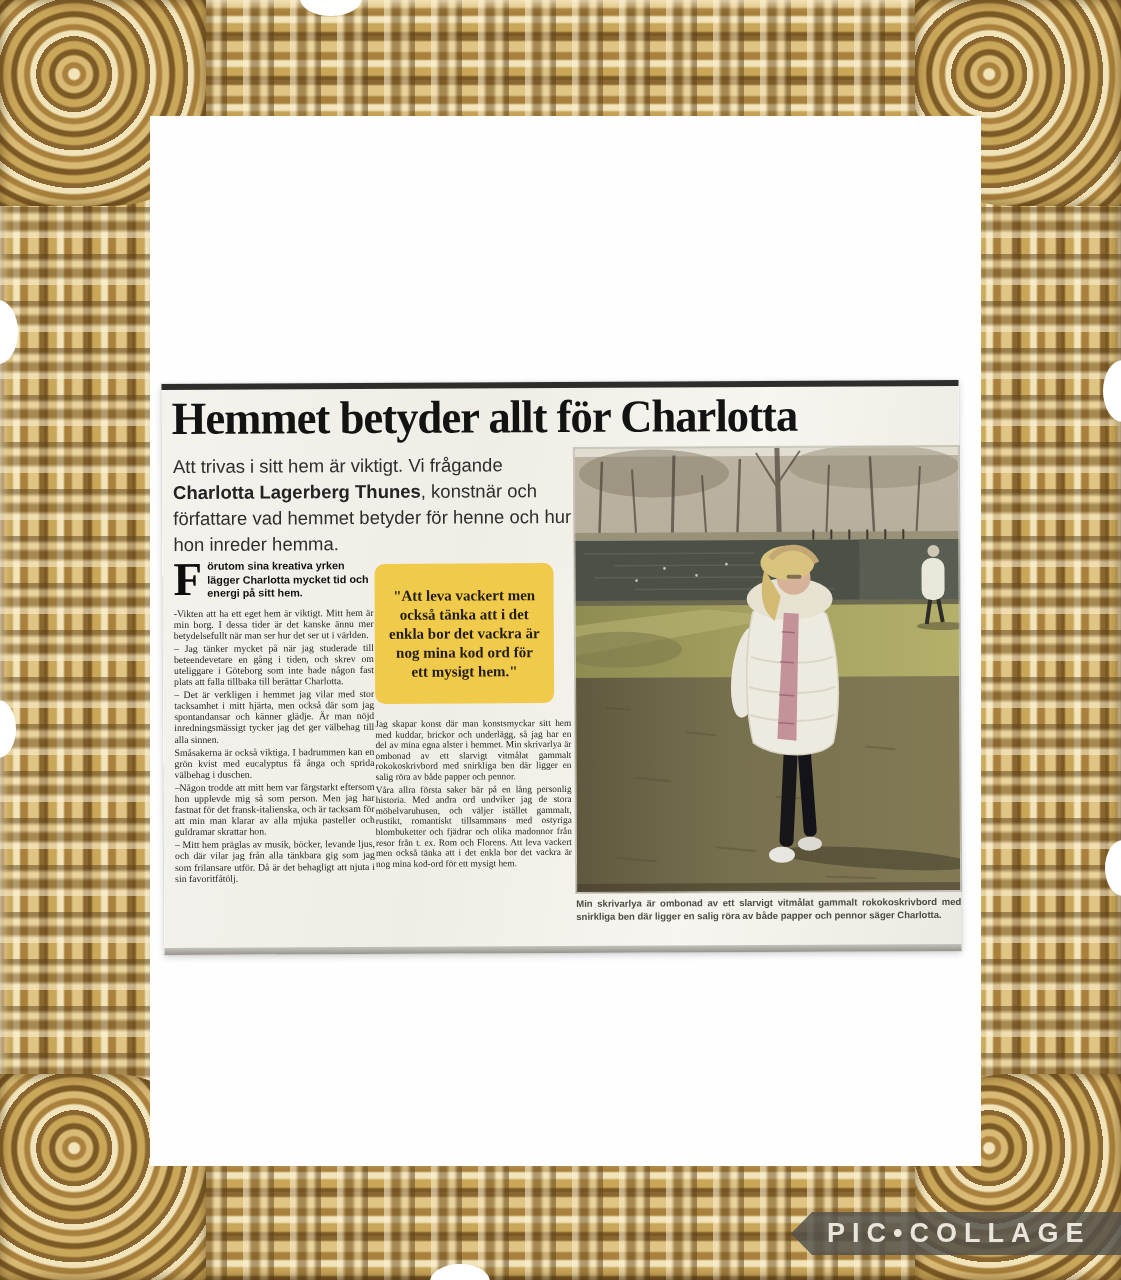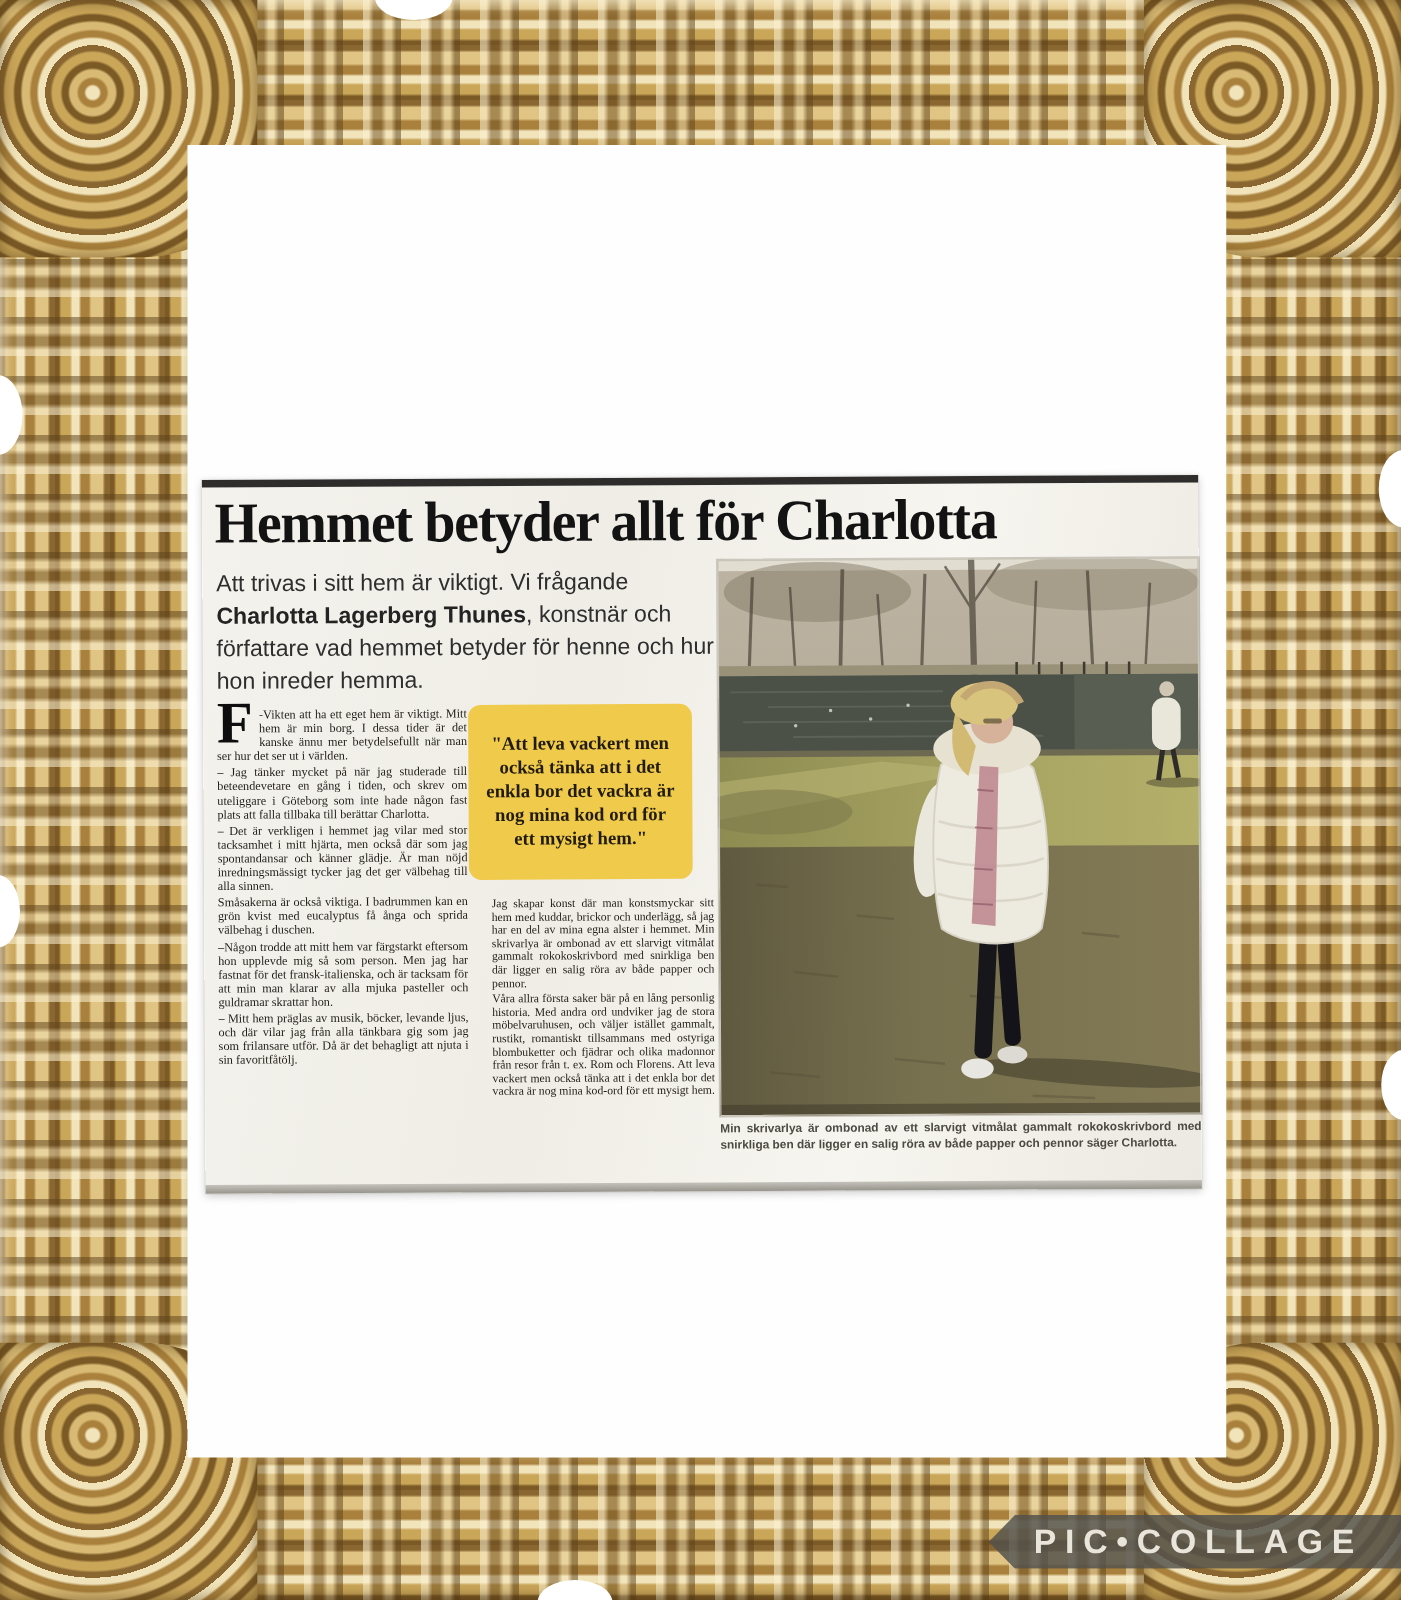--- a/index.html
+++ b/index.html
@@ -87,21 +87,21 @@
   .dropcap{float:left;font-family:"Liberation Serif",serif;font-weight:700;
     font-size:47px;line-height:38px;padding-right:5px;color:#0d0d0d;}
   .body-p{margin:0 0 2px;font-family:"Liberation Serif",serif;font-size:9.8px;
     line-height:11.1px;text-align:justify;color:#201d18;}
   .quote-box{
     position:absolute;left:212px;top:181px;width:179px;height:140px;box-sizing:border-box;
     border-radius:10px;display:flex;align-items:center;justify-content:center;
     padding:10px 13px;text-align:center;
     font-family:"Liberation Serif",serif;font-weight:700;font-size:15px;line-height:19px;color:#221c10;}
   .col-mid{position:absolute;left:212px;top:336px;width:196px;height:230px;overflow:hidden;}
-  .col-mid .body-p{line-height:10.6px;font-size:9.4px;margin-left:18px;}
+  .col-mid .body-p{line-height:10.6px;font-size:9.4px;}
   .photo-fig{position:absolute;left:412px;top:66px;width:385px;margin:0;}
   .photo-fig svg{display:block;outline:1px solid rgba(120,115,100,.35);}
   .caption{margin:5px 0 0;font-weight:700;font-size:9.5px;line-height:12.5px;
     color:#4c4a42;text-align:justify;}
   
   .watermark{
     position:absolute;right:-6px;bottom:25px;height:43px;width:336px;z-index:30;
     background:rgba(82,80,76,.83);
     clip-path:polygon(0 50%, 21px 0, 100% 0, 100% 100%, 21px 100%);
     display:flex;align-items:center;box-sizing:border-box;padding-left:36px;
@@ -129,21 +129,21 @@
 <div class="mat"></div>
 
 <article class="clipping">
   <div class="top-rule"></div>
 
   <h1 class="headline">Hemmet betyder allt för Charlotta</h1>
 
   <p class="intro"><span>Att trivas i sitt hem är viktigt. Vi frågande </span><strong>Charlotta Lagerberg Thunes</strong><span>, konstnär och författare vad hemmet betyder för henne och hur hon inreder hemma.</span></p>
 
   <div class="col-left">
-    <p class="lead-bold"><span class="dropcap">F</span></p>
+    <p class="lead-bold"><span class="dropcap">F</span><span>örutom sina kreativa yrken lägger Charlotta mycket tid och energi på sitt hem.</span></p>
     <p class="body-p">-Vikten att ha ett eget hem är viktigt. Mitt hem är min borg. I dessa tider är det kanske ännu mer betydelsefullt när man ser hur det ser ut i världen.</p>
     <p class="body-p">– Jag tänker mycket på när jag studerade till beteendevetare en gång i tiden, och skrev om uteliggare i Göteborg som inte hade någon fast plats att falla tillbaka till berättar Charlotta.</p>
     <p class="body-p">– Det är verkligen i hemmet jag vilar med stor tacksamhet i mitt hjärta, men också där som jag spontandansar och känner glädje. Är man nöjd inredningsmässigt tycker jag det ger välbehag till alla sinnen.</p>
     <p class="body-p">Småsakerna är också viktiga. I badrummen kan en grön kvist med eucalyptus få ånga och sprida välbehag i duschen.</p>
     <p class="body-p">–Någon trodde att mitt hem var färgstarkt eftersom hon upplevde mig så som person. Men jag har fastnat för det fransk-italienska, och är tacksam för att min man klarar av alla mjuka pasteller och guldramar skrattar hon.</p>
     <p class="body-p">– Mitt hem präglas av musik, böcker, levande ljus, och där vilar jag från alla tänkbara gig som jag som frilansare utför. Då är det behagligt att njuta i sin favoritfåtölj.</p>
   </div>
 
   <div class="quote-box" style="background: rgb(240, 202, 75);">"Att leva vackert men också tänka att i det enkla bor det vackra är nog mina kod ord för ett mysigt hem."</div>
 

